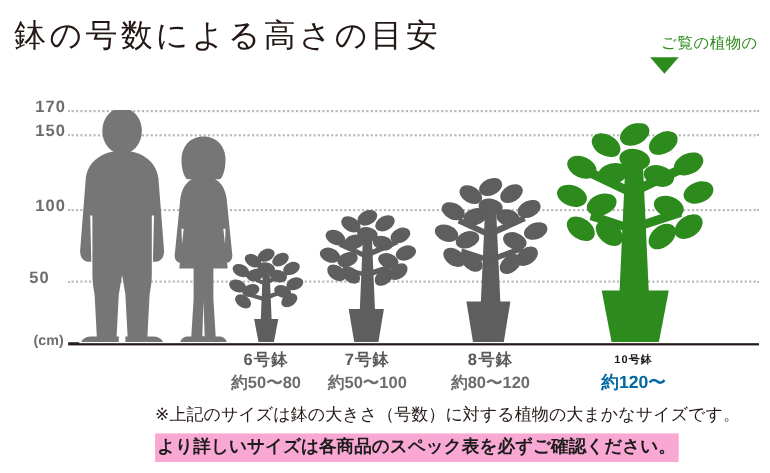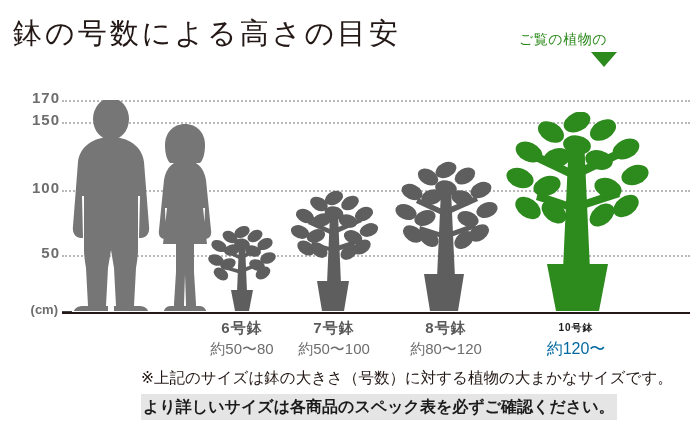--- a/index.html
+++ b/index.html
@@ -106,38 +106,39 @@
     font-weight: bold;
     color: #5a5a5a;
     letter-spacing: 1px;
     line-height: 20px;
   }
   .caption .pot-range {
     font-size: 15px;
     color: #6d6d6d;
     letter-spacing: 0px;
     line-height: 21px;
+    font-weight: bold;
   }
   .caption.highlight .pot-name {
     color: #1b1b1b;
     font-size: 10px;
   }
   .caption.highlight .pot-range {
     color: #0369a1;
     font-size: 16px;
     text-align: center;
   }
 
   
   .annotation {
     position: absolute;
     left: 519px;
     top: 28px;
     width: 170px;
-    text-align: left;
+    text-align: right;
     color: #2d8a1d;
   }
   .annotation .line {
     font-size: 14px;
     line-height: 23px;
     letter-spacing: 0.5px;
   }
   .annotation .arrow {
     margin: 1px auto 0;
     width: 0;
@@ -158,21 +159,21 @@
     white-space: nowrap;
   }
   .note2 {
     position: absolute;
     left: 141px;
     top: 394px;
     font-size: 16px;
     line-height: 24px;
     font-weight: bold;
     color: #1b1b1b;
-    background: #e5e5e5;
+    background: #f9a8d4;
     padding: 1px 2px;
     white-space: nowrap;
   }
 </style>
 </head>
 <body>
 
 <div id="stage">
 
   <div class="title">鉢の号数による高さの目安</div>
@@ -187,21 +188,21 @@
     <div class="axis-wrap" style="top:100px;">
       <div class="axis-label" style="top:-11px;position:absolute;right:0;">170</div>
     </div>
     <div class="axis-wrap" style="top:122px;">
       <div class="axis-label" style="top:-11px;position:absolute;right:0;">150</div>
     </div>
     <div class="axis-wrap" style="top:190px;">
       <div class="axis-label" style="top:-11px;position:absolute;right:0;">100</div>
     </div>
     <div class="axis-wrap" style="top:255px;">
-      <div class="axis-label" style="top:-11px;position:absolute;right:0;">50</div>
+      <div class="axis-label" style="top:-11px;position:absolute;right:0;text-align:center;">50</div>
     </div>
 
     <div class="axis-wrap" style="top:312px;left:4px;width:54px;">
       <div class="axis-label cm" style="top:-10px;position:absolute;right:0;">(cm)</div>
       <div class="tick-dash"></div>
     </div>
 
     <div class="baseline"></div>
   </div>
 

